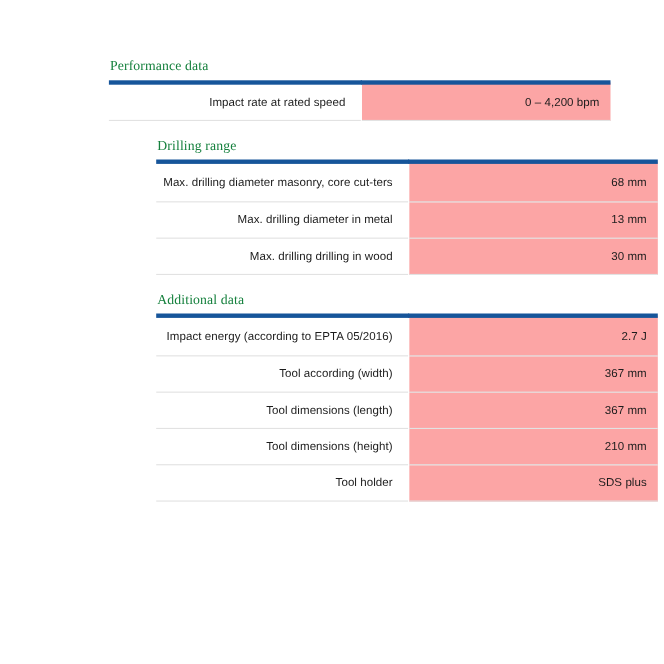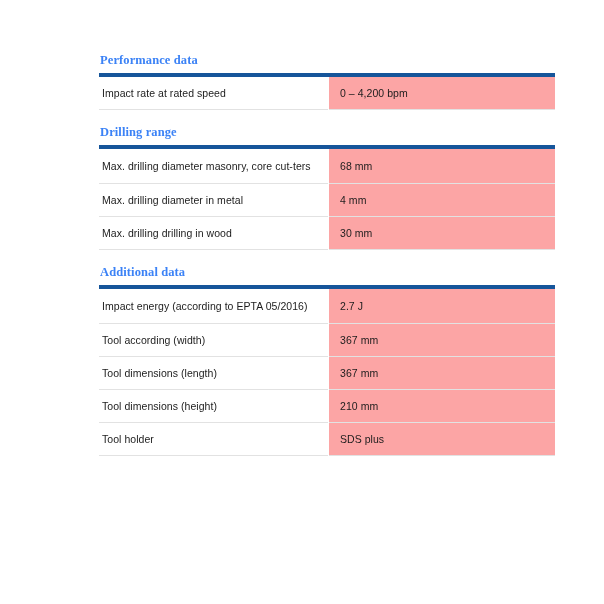--- a/index.html
+++ b/index.html
@@ -23,28 +23,29 @@
     box-sizing: border-box;
     padding: 52px 88px 0 99px;
   }
 
   .spec-section {
     width: 417px;
     margin: 0 0 0 0;
   }
   .spec-section + .spec-section {
     margin-top: 14px;
+    margin-left: 43px;
   }
 
   .section-heading {
     font-family: "Liberation Serif", serif;
-    font-weight: bold;
+    font-weight: normal;
     font-size: 12.5px;
     line-height: 16px;
-    color: #3b82f6;
+    color: #15803d;
     letter-spacing: 0.1px;
     margin: 0 0 5px 1px;
   }
 
   .spec-table {
     width: 417px;
     border-collapse: collapse;
     border-top: 4px solid #16559a;
     table-layout: fixed;
   }
@@ -53,20 +54,21 @@
     border-bottom: 1px solid #e2e2e2;
   }
 
   .spec-table td {
     vertical-align: middle;
     font-size: 10.5px;
     line-height: 14px;
     color: #1c1c1c;
     padding: 9px 10px 9px 3px;
     letter-spacing: 0.05px;
+    text-align: right;
   }
 
   .spec-table td.label {
     width: 212px;
     background: #ffffff;
     padding-right: 14px;
   }
 
   .spec-table td.value {
     width: 205px;
@@ -99,21 +101,21 @@
       <div class="spec-section">
         <div class="section-heading">Drilling range</div>
         <table class="spec-table">
           <tbody>
             <tr class="tall">
               <td class="label">Max. drilling diameter masonry, core cut-ters</td>
               <td class="value">68 mm</td>
             </tr>
             <tr>
               <td class="label">Max. drilling diameter in metal</td>
-              <td class="value">4 mm</td>
+              <td class="value">13 mm</td>
             </tr>
             <tr>
               <td class="label">Max. drilling drilling in wood</td>
               <td class="value">30 mm</td>
             </tr>
           </tbody>
         </table>
       </div>
       <div class="spec-section">
         <div class="section-heading">Additional data</div>

